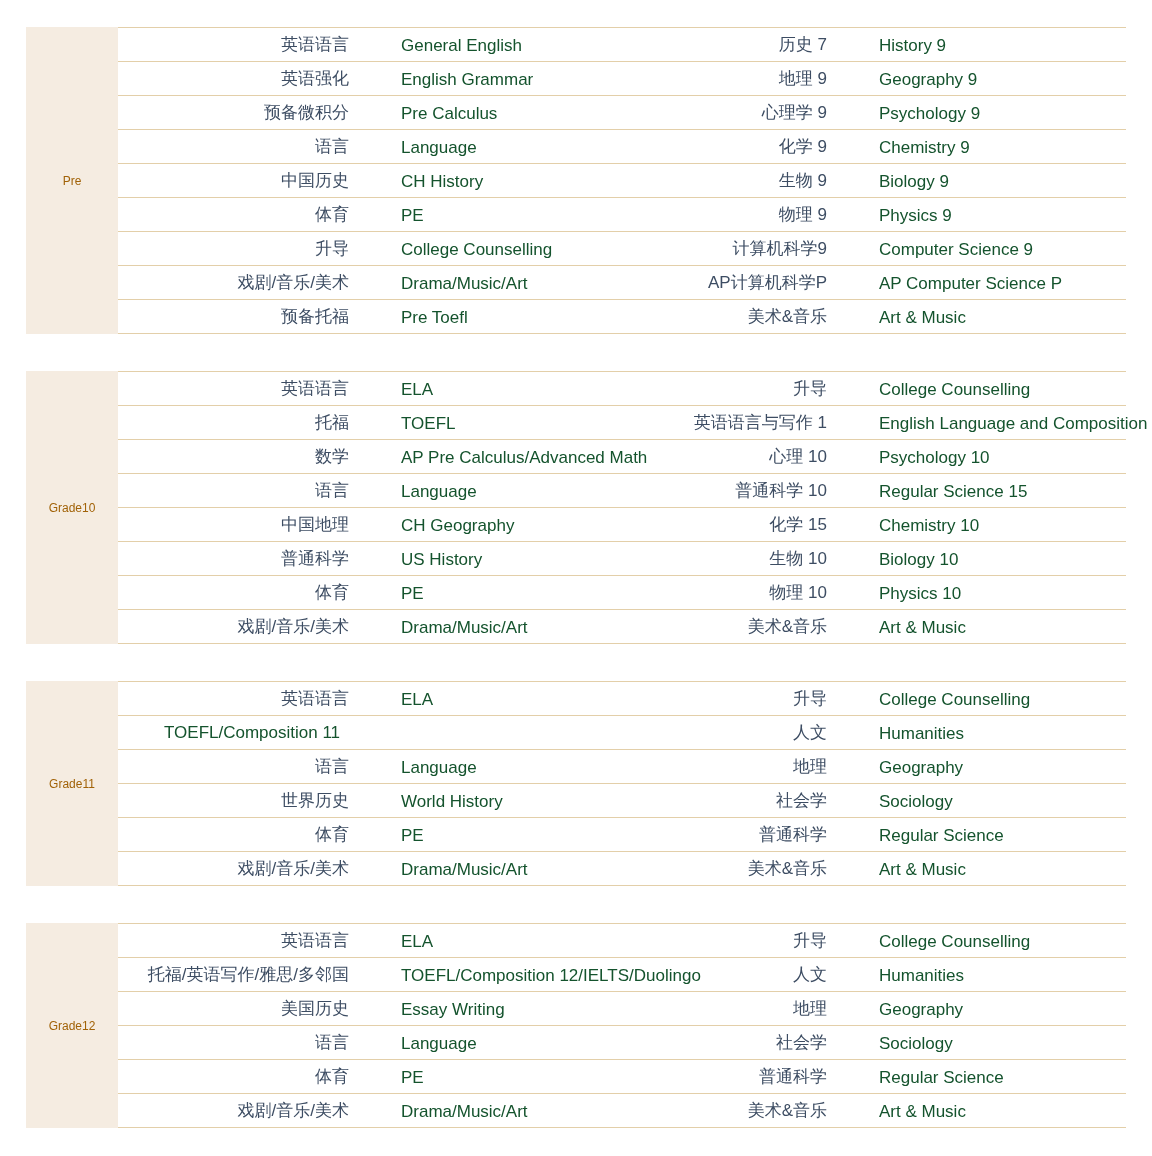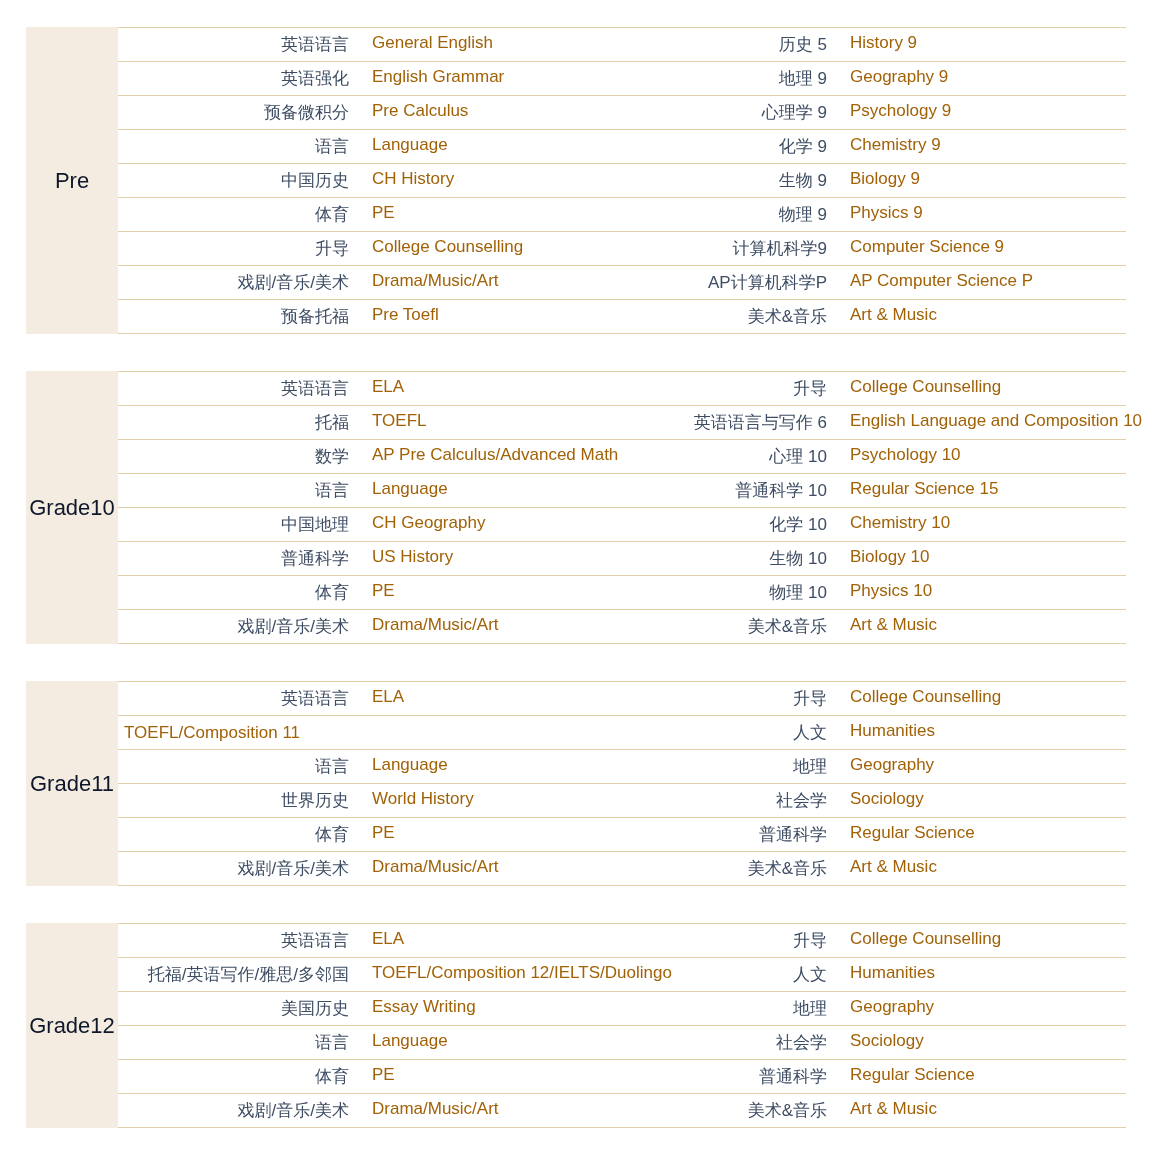--- a/index.html
+++ b/index.html
@@ -20,71 +20,71 @@
   .section {
     display: flex;
     margin: 0 26px 37px 26px;
   }
   .label-col {
     flex: 0 0 92px;
     background: #f5ece1;
     display: flex;
     align-items: center;
     justify-content: center;
-    color: #0f172a;
-    font-size: 22px;
+    color: #a16207;
+    font-size: 12px;
   }
   .rows {
     flex: 1 1 auto;
     border-top: 1px solid #e3cfa9;
     min-width: 0;
   }
   .row {
     height: 34px;
     box-sizing: border-box;
     border-bottom: 1px solid #e3cfa9;
     display: flex;
     align-items: center;
   }
   .half {
     display: flex;
-    align-items: flex-start;
-    gap: 11px;
+    align-items: flex-end;
   }
   .half-l { flex: 0 0 504px; width: 504px; }
   .half-r { flex: 1 1 auto; min-width: 0; }
   .cell { white-space: nowrap; font-size: 17px; }
   .cn {
     color: #3d4d63;
     text-align: right;
     box-sizing: border-box;
     padding-right: 6px;
   }
   .cn-l { flex: 0 0 237px; width: 237px; }
   .cn-r { flex: 0 0 211px; width: 211px; }
   .en {
-    color: #a16207;
+    color: #14532d;
     text-align: left;
     padding-left: 6px;
+    margin-left: 40px;
   }
 </style>
 </head>
 <body>
 
 <div class="page">
     <div class="section">
       <div class="label-col">Pre</div>
       <div class="rows">
         <div class="row">
           <div class="half half-l">
             <div class="cell cn cn-l">英语语言</div>
             <div class="cell en">General English</div>
           </div>
           <div class="half half-r">
-            <div class="cell cn cn-r">历史 5</div>
+            <div class="cell cn cn-r">历史 7</div>
             <div class="cell en">History 9</div>
           </div>
         </div>
         <div class="row">
           <div class="half half-l">
             <div class="cell cn cn-l">英语强化</div>
             <div class="cell en">English Grammar</div>
           </div>
           <div class="half half-r">
             <div class="cell cn cn-r">地理 9</div>
@@ -175,21 +175,21 @@
             <div class="cell cn cn-r">升导</div>
             <div class="cell en">College Counselling</div>
           </div>
         </div>
         <div class="row">
           <div class="half half-l">
             <div class="cell cn cn-l">托福</div>
             <div class="cell en">TOEFL</div>
           </div>
           <div class="half half-r">
-            <div class="cell cn cn-r">英语语言与写作 6</div>
+            <div class="cell cn cn-r">英语语言与写作 1</div>
             <div class="cell en">English Language and Composition 10</div>
           </div>
         </div>
         <div class="row">
           <div class="half half-l">
             <div class="cell cn cn-l">数学</div>
             <div class="cell en">AP Pre Calculus/Advanced Math</div>
           </div>
           <div class="half half-r">
             <div class="cell cn cn-r">心理 10</div>
@@ -205,21 +205,21 @@
             <div class="cell cn cn-r">普通科学 10</div>
             <div class="cell en">Regular Science 15</div>
           </div>
         </div>
         <div class="row">
           <div class="half half-l">
             <div class="cell cn cn-l">中国地理</div>
             <div class="cell en">CH Geography</div>
           </div>
           <div class="half half-r">
-            <div class="cell cn cn-r">化学 10</div>
+            <div class="cell cn cn-r">化学 15</div>
             <div class="cell en">Chemistry 10</div>
           </div>
         </div>
         <div class="row">
           <div class="half half-l">
             <div class="cell cn cn-l">普通科学</div>
             <div class="cell en">US History</div>
           </div>
           <div class="half half-r">
             <div class="cell cn cn-r">生物 10</div>

